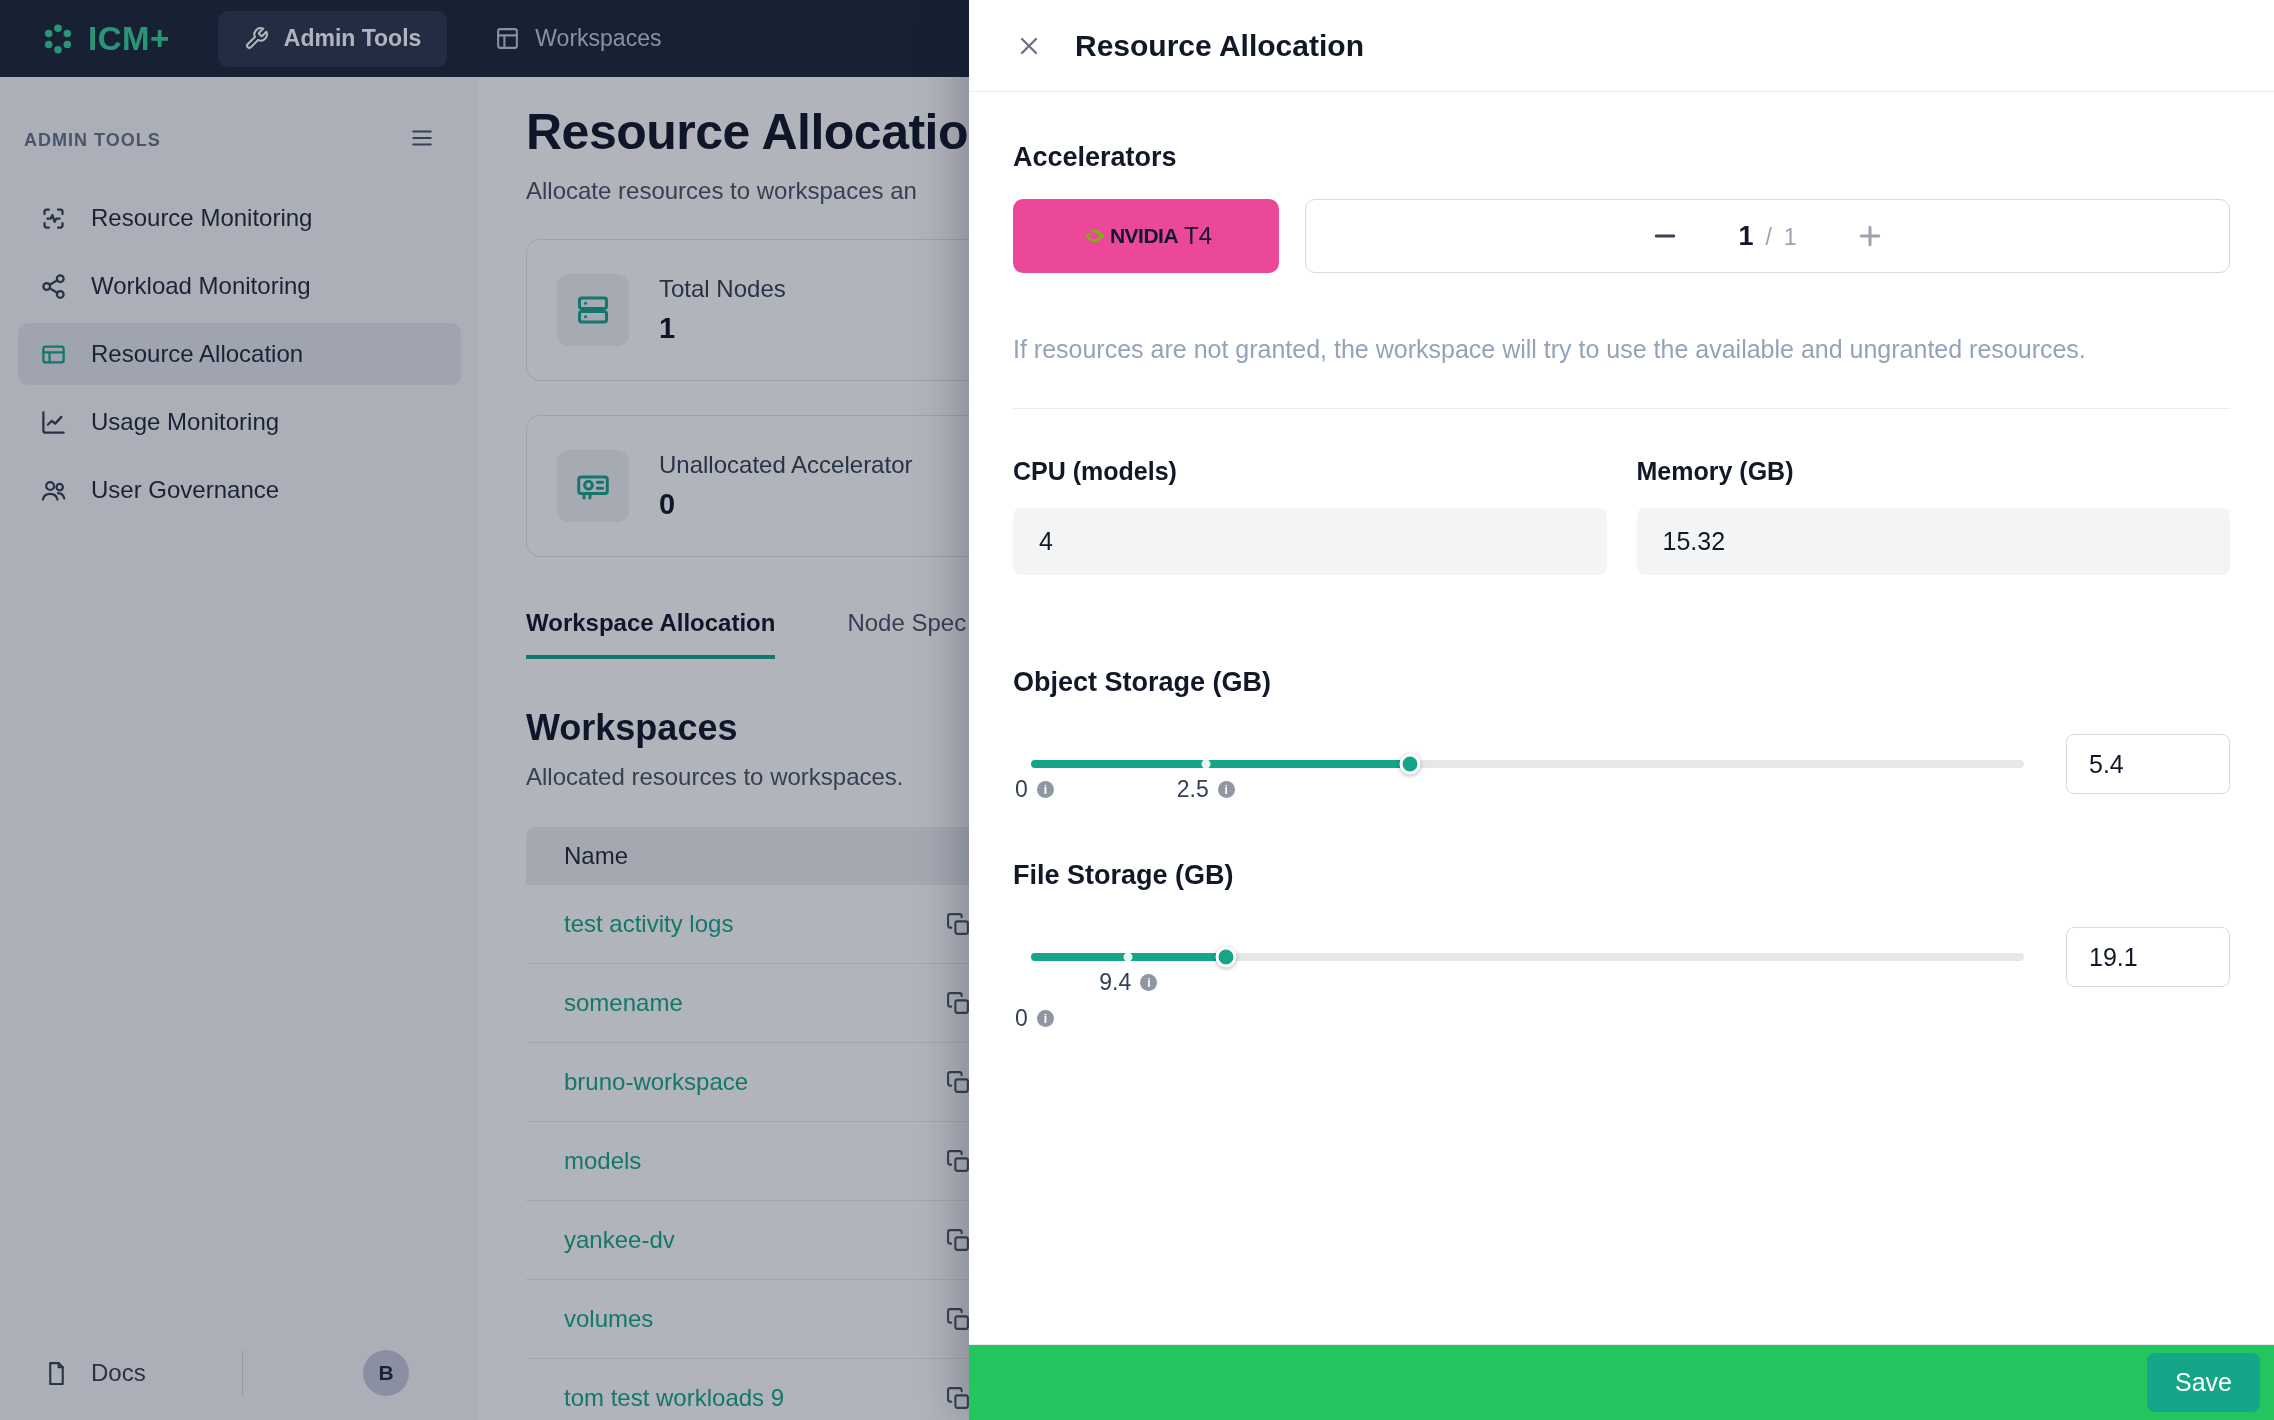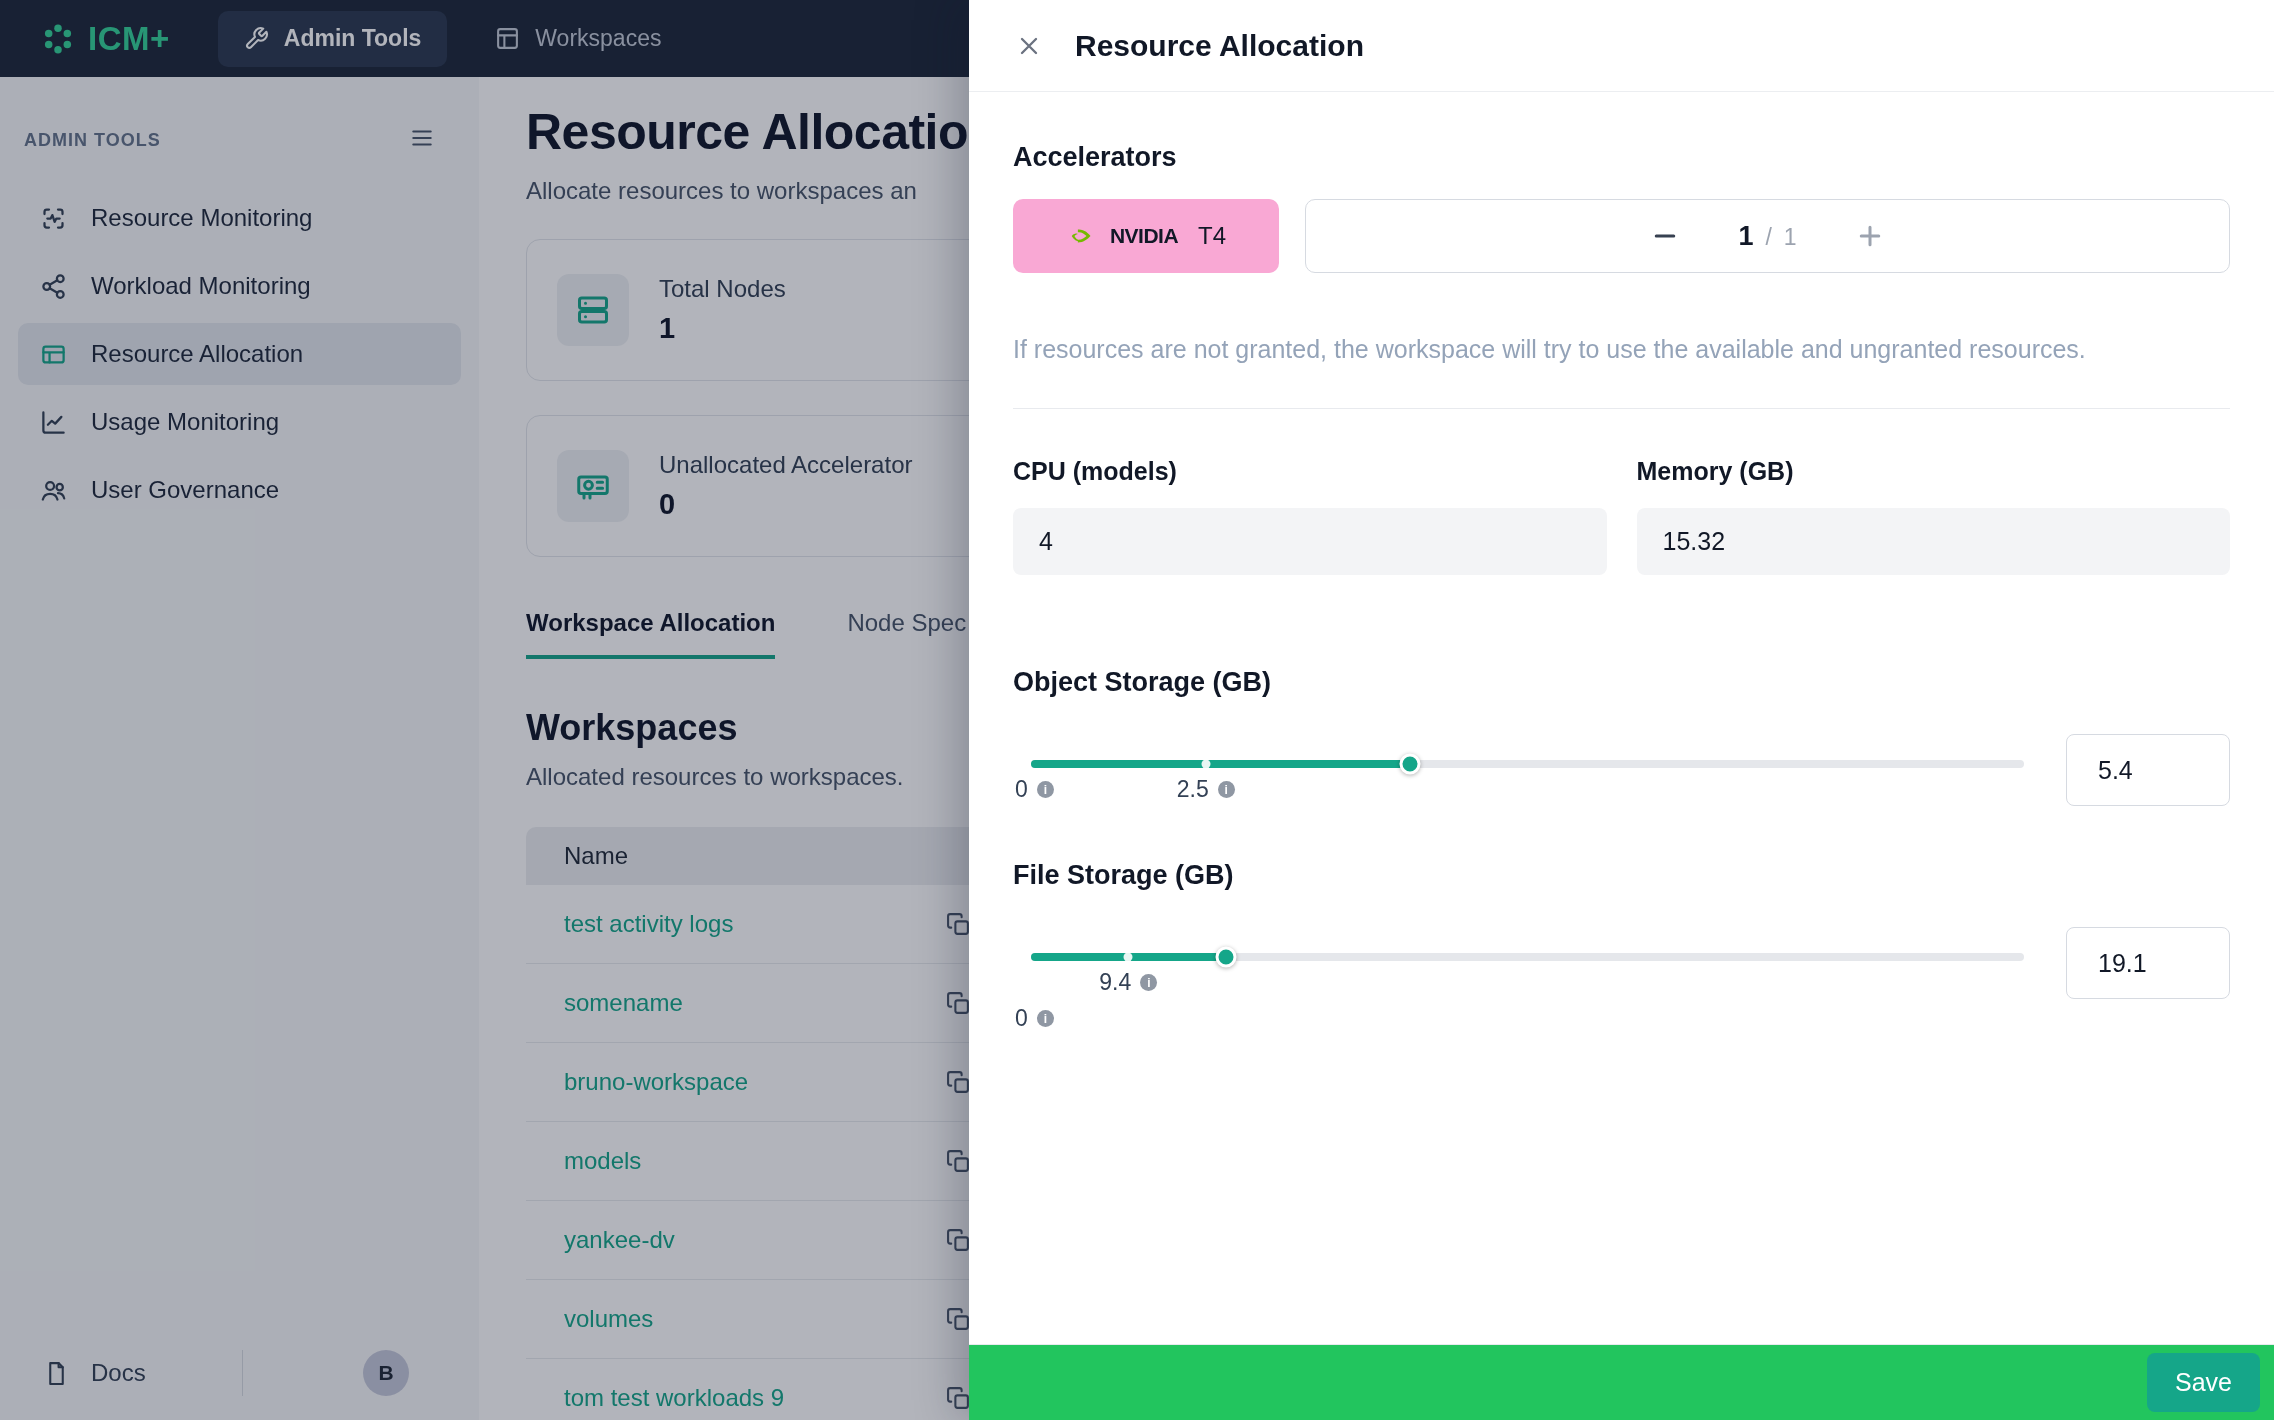--- a/index.html
+++ b/index.html
@@ -61,22 +61,22 @@
   .overlay { position:absolute; inset:0; background:rgba(15,23,42,.32); z-index:10; }
   .drawer { position:absolute; top:0; right:0; width:1305px; height:1420px; background:#fff; z-index:20;
             box-shadow:-12px 0 40px rgba(15,23,42,.25); }
   .drawer-head { height:92px; display:flex; align-items:center; padding:0 46px; gap:32px; border-bottom:1px solid #eceef1; }
   .close { color:#6b7280; cursor:pointer; display:flex; }
   .drawer-title { font-size:30px; font-weight:700; color:#111827; }
   .drawer-body { padding:0 44px; position:relative; }
   .sec-title { font-size:27px; font-weight:600; color:#111827; }
   .mt-acc { margin-top:50px; }
   .acc-row { display:flex; margin-top:26px; gap:26px; }
-  .acc-chip { width:266px; height:74px; background:#f9a8d4; border-radius:10px; display:flex;
-              align-items:center; justify-content:center; gap:14px; cursor:pointer; }
+  .acc-chip { width:266px; height:74px; background:#ec4899; border-radius:10px; display:flex;
+              align-items:center; justify-content:center; cursor:pointer; }
   .nvword { font-size:21px; font-weight:800; color:#111827; letter-spacing:-.5px; }
   .model { font-size:24px; color:#111827; margin-left:6px; }
   .stepper { flex:1; height:74px; border:1px solid #d6dae1; border-radius:10px;
              display:flex; align-items:center; justify-content:center; gap:58px; background:#fff; }
   .step { background:none; border:none; display:flex; cursor:pointer; color:#374151; }
   .step.plus { color:#9ca3af; }
   .step-val { display:flex; gap:12px; align-items:baseline; }
   .cur { font-size:27px; font-weight:600; color:#111827; }
   .sep, .max { font-size:23px; color:#9ca3af; }
   .help { margin-top:62px; font-size:25px; color:#94a3b8; }
@@ -98,22 +98,22 @@
   .thumb { position:absolute; top:50%; transform:translate(-50%,-50%); width:21px; height:21px; border-radius:50%;
            background:var(--accent,#15a689); border:3px solid #fff; box-shadow:0 1px 4px rgba(0,0,0,.3); cursor:grab; }
   .s-label { position:absolute; top:16px; display:flex; align-items:center; gap:9px;
              font-size:23px; color:#334155; white-space:nowrap; }
   .s-label.min { left:-16px; }
   .s-label.mark { transform:translateX(-50%); }
   .s-label.low { top:52px; }
   .info { display:inline-flex; align-items:center; justify-content:center; width:17px; height:17px; border-radius:50%;
           background:#8f97a3; color:#fff; font-size:12px; font-style:normal; font-weight:700; cursor:pointer; }
   .info::before { content:"i"; }
-  .vbox { width:164px; height:72px; border:1px solid #d6dae1; border-radius:8px; margin-left:36px;
-          display:flex; align-items:center; padding-left:31px; font-size:25px; color:#111827; cursor:text; }
+  .vbox { width:164px; height:60px; border:1px solid #d6dae1; border-radius:8px; margin-left:36px;
+          display:flex; align-items:center; padding-left:22px; font-size:25px; color:#111827; cursor:text; }
   .drawer-foot { position:absolute; left:0; right:0; bottom:0; height:76px; border-top:1px solid #e8eaee;
                  background:#22c55e; display:flex; align-items:center; justify-content:flex-end; padding-right:14px; }
   .save { background:var(--accent,#15a689); color:#fff; border:none; border-radius:8px;
           font-size:25px; font-weight:500; height:59px; padding:0 28px; cursor:pointer; }
   .nv-eye { color:var(--nvidia,#76b900); }
 </style>
 </head>
 <body>
 
 <div class="app">

